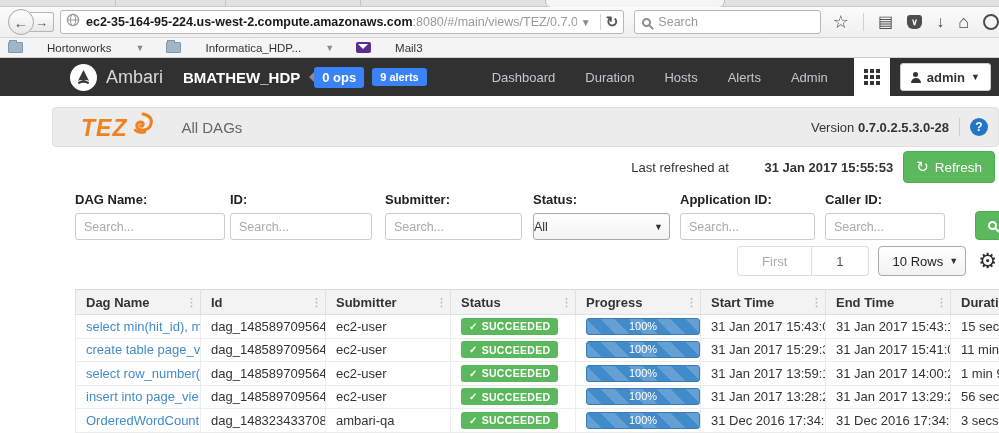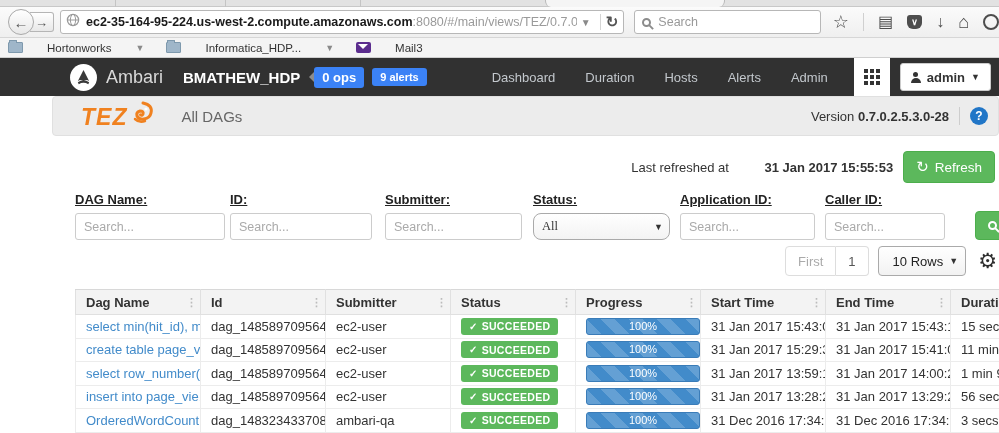--- a/index.html
+++ b/index.html
@@ -56,52 +56,52 @@
   .gridbtn { width:36px; height:38px; background:#fff; display:flex; align-items:center; justify-content:center; }
   .gridicon { display:grid; grid-template-columns:repeat(3,4px); grid-template-rows:repeat(3,4px); gap:2px; }
   .gridicon i { background:#333; }
   .adminbtn { display:flex; align-items:center; gap:6px; background:#fff; border:1px solid #ccc; border-radius:3px; height:28px; padding:0 10px; margin:0 8px 0 10px; font-size:13px; font-weight:bold; color:#333; }
   .person { position:relative; width:10px; height:10px; }
   .person::before { content:""; position:absolute; left:2.5px; top:0; width:5px; height:5px; border-radius:50%; background:#333; }
   .person::after { content:""; position:absolute; left:0; bottom:-1px; width:10px; height:5px; border-radius:5px 5px 0 0; background:#333; }
   .caret { font-size:9px; color:#333; }
 
   
-  .tezbar { position:absolute; left:52px; top:96px; width:947px; height:40px; background:#ececec; border:1px solid #e0e0e0; border-radius:4px; display:flex; align-items:center; }
+  .tezbar { position:absolute; left:52px; top:107px; width:947px; height:40px; background:#ececec; border:1px solid #e0e0e0; border-radius:4px; display:flex; align-items:center; }
   .tezlogo { display:flex; align-items:baseline; margin-left:28px; }
   .tezword { color:#f0811f; font-size:23px; font-weight:bold; font-style:italic; letter-spacing:1px; }
   .tezcham { margin-left:2px; }
   .teztitle { color:#666; font-size:15px; margin-left:26px; }
   .tez-right { margin-left:auto; display:flex; align-items:center; }
   .versiontext { font-size:13px; color:#333; }
   .versiontext b { font-weight:bold; }
   .tezdivider { width:1px; height:18px; background:#cdcdcd; margin:0 10px; }
   .helpicon { width:18px; height:18px; border-radius:50%; background:#2176c7; color:#fff; font-size:12px; font-weight:bold; display:flex; align-items:center; justify-content:center; margin-right:10px; }
 
   
   .refreshrow { position:absolute; left:0; top:150px; width:995px; height:34px; display:flex; align-items:center; justify-content:flex-end; }
   .refreshtext { font-size:13px; color:#333; margin-right:10px; }
   .refreshtext b { font-weight:bold;margin-left:32px; }
   .refreshbtn { display:flex; align-items:center; gap:6px; background:#5cb85c; border:1px solid #4cae4c; border-radius:4px; color:#fff; font-size:13.5px; height:32px; padding:0 12px; }
   .refreshicon { font-size:15px; }
 
   
   .filterrow { position:absolute; left:75px; top:192px; display:flex; }
   .fgroup { display:flex; flex-direction:column; }
-  .fgroup .flabel { font-size:13px; font-weight:bold; color:#222; margin-bottom:6px;text-decoration:underline; }
+  .fgroup .flabel { font-size:13px; font-weight:bold; color:#222; margin-bottom:6px; }
   .fgroup input { height:27px; border:1px solid #ccc; border-radius:3px; padding:0 8px; font-size:12.5px; color:#333; font-family:Liberation Sans, sans-serif; }
   .fgroup input::placeholder { color:#aaa; }
-  .fselect { height:27px; border:1px solid #aaa; border-radius:8px; background:linear-gradient(#fff,#f3f3f3); font-size:12.5px; color:#333; display:flex; align-items:center; padding-left:8px; position:relative;font-family:Liberation Serif, serif; }
+  .fselect { height:27px; border:1px solid #aaa; border-radius:3px; background:linear-gradient(#fff,#f3f3f3); font-size:12.5px; color:#333; display:flex; align-items:center; position:relative; }
   .fselect .selcaret { position:absolute; right:6px; color:#333; font-size:9px; }
   .filtersearchbtn { position:absolute; left:975px; top:211px; width:34px; height:29px; background:#5cb85c; border:1px solid #4cae4c; border-radius:4px; color:#fff; display:flex; align-items:center; justify-content:center; }
 
   
   .pagerow { position:absolute; left:0; top:244px; width:997px; height:34px; display:flex; align-items:center; justify-content:flex-end; gap:9px; }
   .pagegroup { display:flex; }
-  .pagebtn { height:30px; padding:0 12px; border:1px solid #ddd; background:#fff; font-size:13px; display:flex; align-items:center;text-align:center; }
+  .pagebtn { height:30px; padding:0 24px; border:1px solid #ddd; background:#fff; font-size:13px; display:flex; align-items:center;text-align:center; }
   .pagebtn.first { color:#aaa; border-radius:4px 0 0 4px; }
   .pagebtn.num { color:#555; border-left:none; border-radius:0 4px 4px 0; }
   .rowsselect { height:30px; border:1px solid #aaa; border-radius:4px; background:linear-gradient(#fff,#f2f2f2); font-size:13px; color:#222; display:flex; align-items:center; padding:0 22px 0 14px; position:relative; }
   .rowsselect .selcaret { position:absolute; right:7px; font-size:9px; color:#333; }
   .gearicon { font-size:21px; color:#2e2e2e; margin-left:3px; }
 
   
   .tablewrap { position:absolute; left:75px; top:289px; width:1010px; }
   table.dags { border-collapse:collapse; table-layout:fixed; width:1010px; font-size:13px; color:#333; }
   table.dags col.c-name,table.dags col.c-id,table.dags col.c-sub,table.dags col.c-status,table.dags col.c-prog,table.dags col.c-start,table.dags col.c-end { width:125px; }

